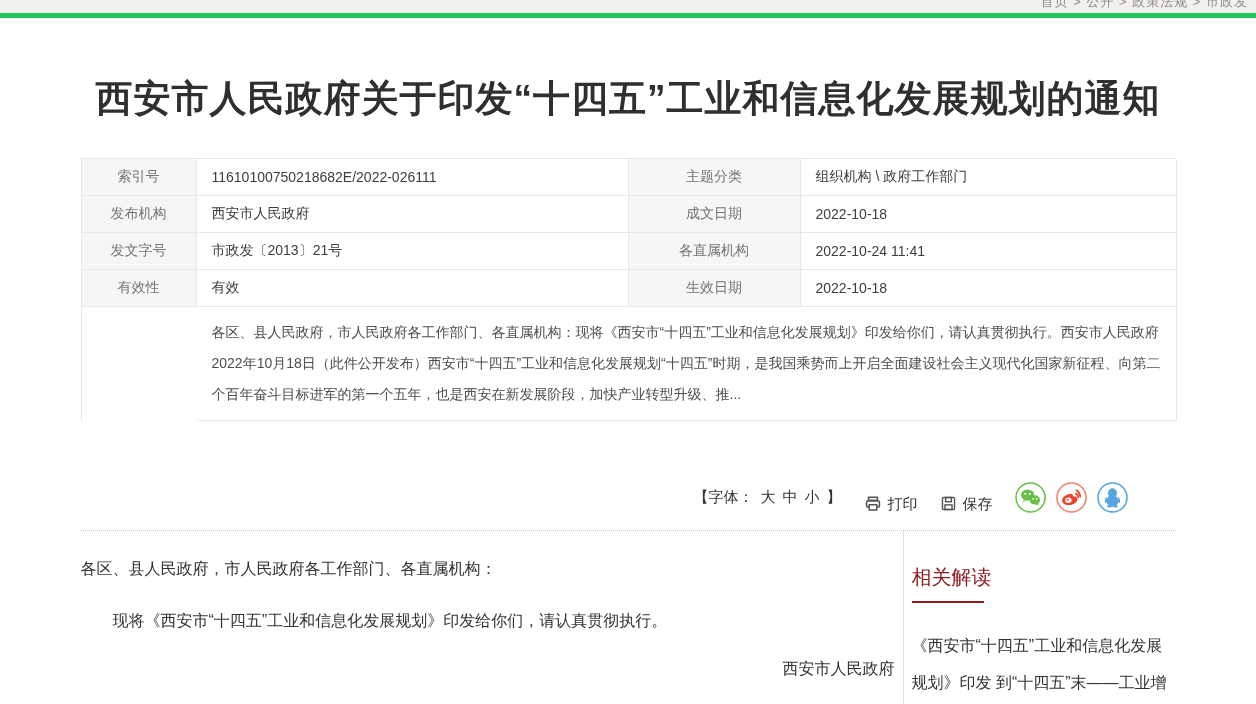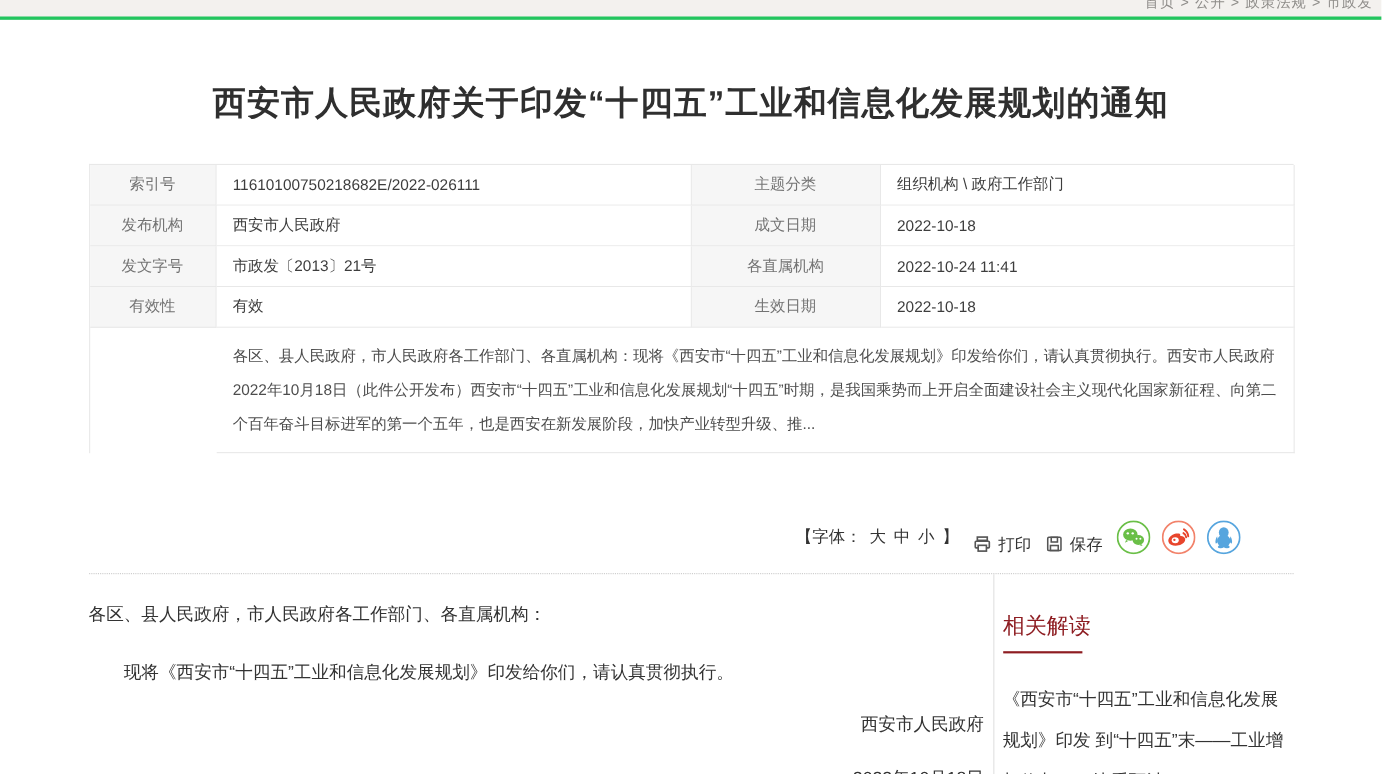--- a/index.html
+++ b/index.html
@@ -6,37 +6,37 @@
   html, body {
     width: 1256px; height: 704px; overflow: hidden;
     background: #ffffff;
     font-family: "Liberation Sans", "DejaVu Sans", sans-serif;
     color: #333;
   }
   
   .topbar {
     width: 100%; height: 18px;
     background: #f3f1ee;
-    border-bottom: 3px solid #22c55e;
+    border-bottom: 5px solid #22c55e;
     overflow: hidden;
     position: relative;
     text-align: right;
   }
   .topbar .breadcrumb {
     position: absolute; right: 8px; top: -7px;
     font-size: 13px; color: #8f8d8a; letter-spacing: 1px;
     white-space: nowrap;
   }
   
   .container { width: 1095px; margin: 0 auto; }
   
   .page-title {
     margin-top: 56px;
     text-align: center;
-    font-size: 30px;
+    font-size: 37px;
     font-weight: bold;
     color: #2f2f2f;
     letter-spacing: 1px;
   }
   
   .meta-table {
     margin-top: 34px;
     display: grid;
     grid-template-columns: 115px 432px 172px 376px;
     border-top: 1px solid #e8e8e8;
@@ -71,21 +71,21 @@
   }
   
   .toolbar-row {
     margin-top: 60px;
     padding-bottom: 16px;
     padding-right: 48px;
     border-bottom: 1px dotted #c9c9c9;
     display: flex;
     justify-content: flex-end;
     align-items: center;
-    gap: 12px;
+    gap: 22px;
     font-size: 15px;
     color: #333;
   }
   .font-group { display: flex; align-items: center; gap: 7px; }
   .font-size-btn { cursor: pointer; }
   .tool-btn { display: flex; align-items: flex-start; gap: 6px; cursor: pointer; margin-top: 14px; }
   .tool-btn svg { display: block; }
   .share-icons { display: flex; align-items: center; gap: 10px; }
   .share-icons svg { display: block; cursor: pointer; }
   

